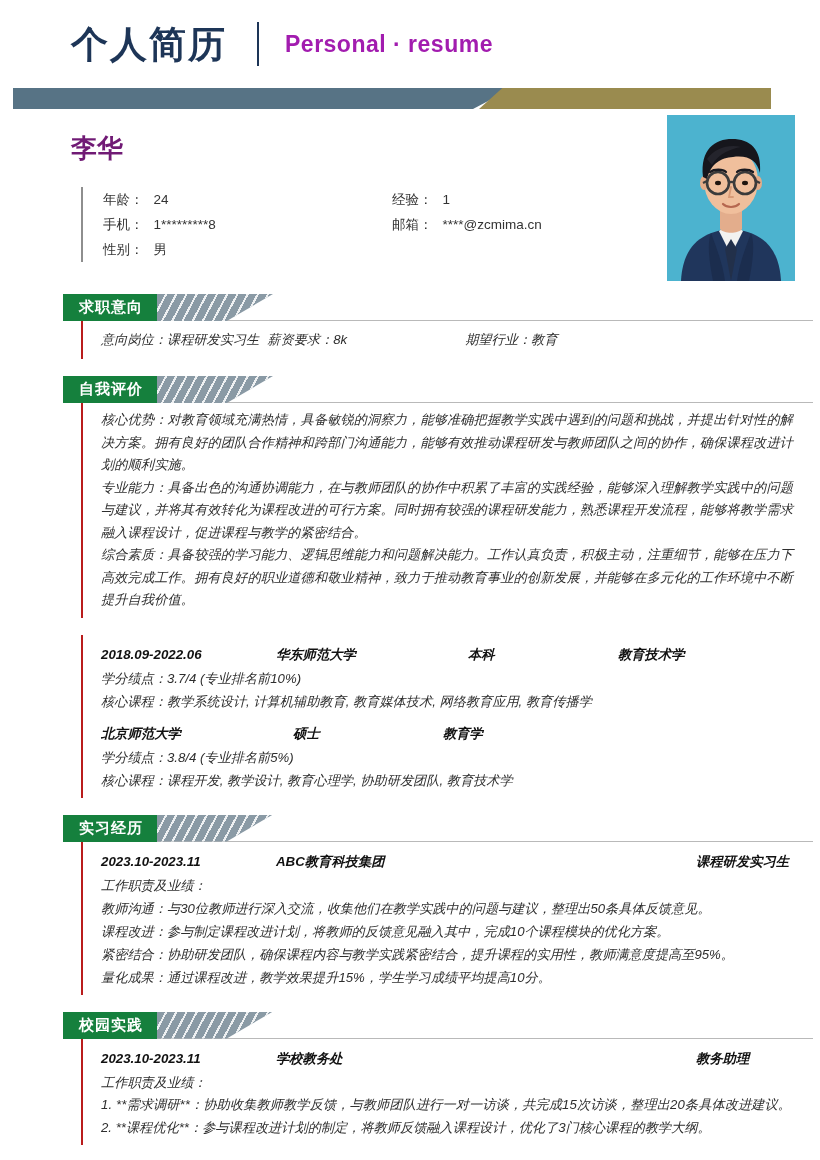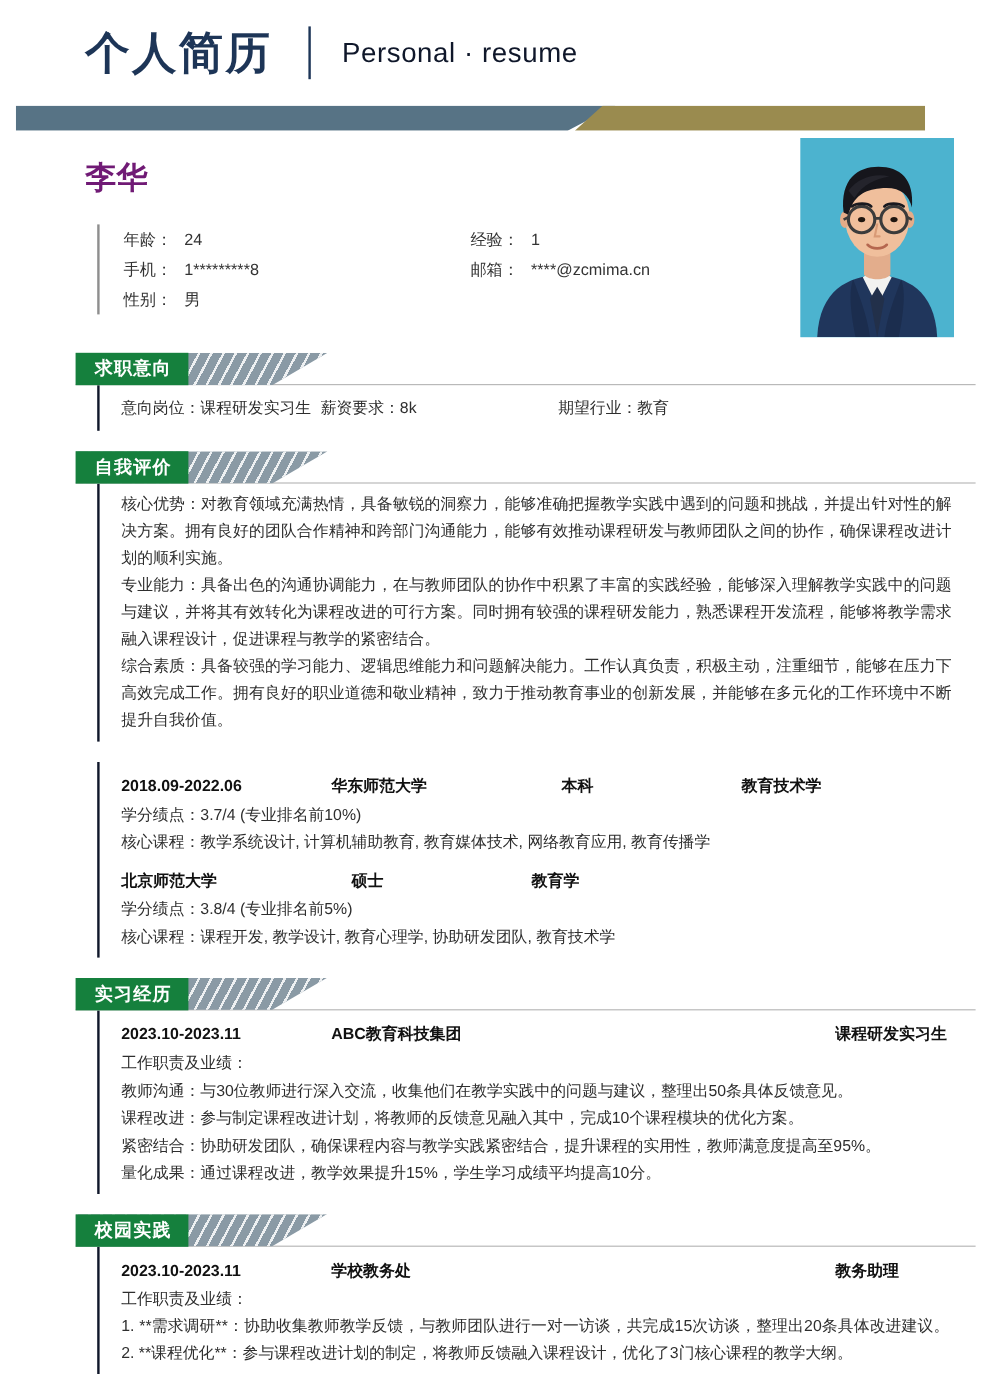--- a/index.html
+++ b/index.html
@@ -29,22 +29,22 @@
     font-family:"DejaVu Sans","Liberation Sans",sans-serif;
   }
   .mast-rule{
     width:2px;
     height:44px;
     background:#1d3557;
     margin:0 26px 0 30px;
   }
   .mast-en{
     font-size:23px;
-    font-weight:normal;
-    color:#0f172a;
+    font-weight:bold;
+    color:#a21caf;
     letter-spacing:.5px;
   }
 
   
   .banner{
     position:relative;
     height:21px;
     width:820px;
     overflow:hidden;
   }
@@ -152,23 +152,24 @@
   .sec-head .baseline{
     position:absolute;
     left:0; bottom:0; height:1px; width:750px;
     background:#b9b9b9;
     z-index:0;
   }
 
   
   .sec-body{
     margin-left:68px;
-    border-left:2px solid #0f172a;
+    border-left:2px solid #b91c1c;
     padding:6px 0 6px 18px;
     width:712px;
+    font-style:italic;
   }
   .para{
     font-size:13.2px;
     line-height:22.5px;
     color:#2e2e2e;
     text-align:justify;
     letter-spacing:.1px;
   }
   .intent-row{
     display:flex;

